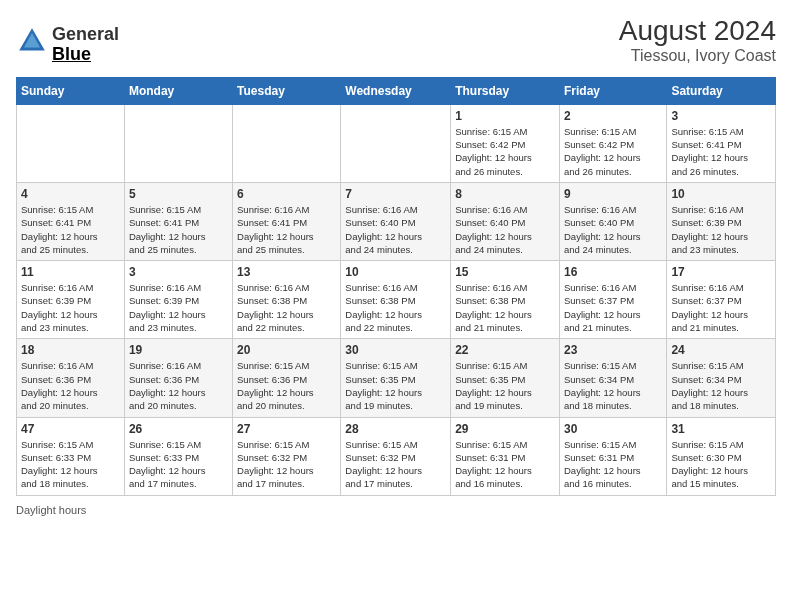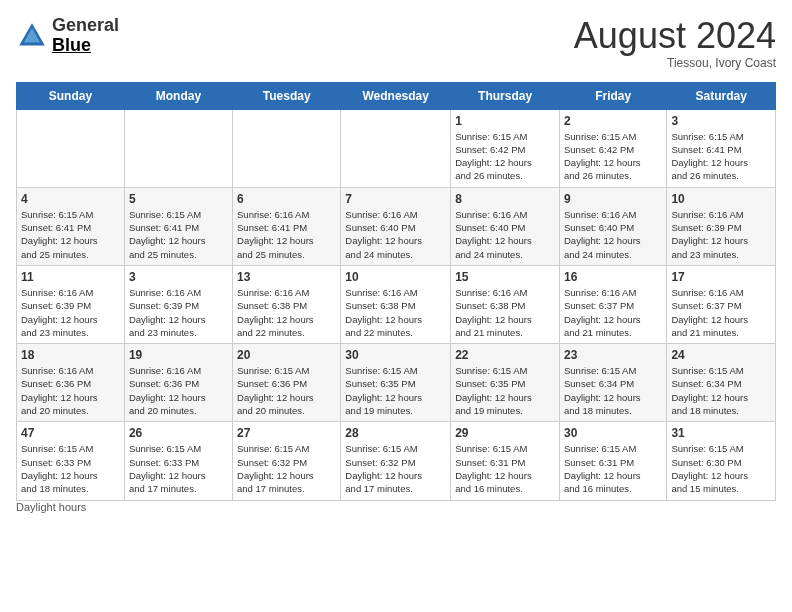--- a/index.html
+++ b/index.html
@@ -11,57 +11,58 @@
       padding: 16px;
     }
     .header {
       display: flex;
       justify-content: space-between;
       align-items: flex-start;
       margin-bottom: 12px;
     }
     .logo {
       display: flex;
-      align-items: center;
+      align-items: flex-start;
       gap: 4px;
+      margin-top: 9px;
     }
     .logo-text {
       font-size: 18px;
       font-weight: bold;
       line-height: 1.1;
     }
     .logo-general { color: #333; }
     .logo-blue { color: #000000; text-decoration: underline; }
     .logo-icon {
       width: 32px;
       height: 32px;
     }
     .title-block {
       text-align: right;
     }
     .month-year {
-      font-size: 36px;
+      font-size: 28px;
       font-weight: normal;
       color: #333;
       line-height: 1.1;
     }
     .location {
-      font-size: 12px;
+      font-size: 16px;
       color: #555;
     }
     table {
       width: 100%;
       border-collapse: collapse;
       font-size: 10px;
     }
     thead tr th {
       background: #2a6db5;
       color: #fff;
       padding: 6px 4px;
-      text-align: center;
+      text-align: left;
       font-size: 12px;
       font-weight: bold;
       border: 1px solid #2a6db5;
     }
     tbody tr td {
       border: 1px solid #ccc;
       vertical-align: top;
       padding: 4px;
       width: 113px;
       min-height: 70px;
@@ -78,20 +79,21 @@
     }
     .day-info {
       font-size: 9.5px;
       color: #333;
       line-height: 1.4;
     }
     .empty-cell {
       background: #fff !important;
     }
     .footer {
+      margin-top: 8px;
       font-size: 11px;
       color: #555;
     }
   </style>
 </head>
 <body>
 
 <div class="header">
   <div class="logo">
     <svg class="logo-icon" viewBox="0 0 40 40">

